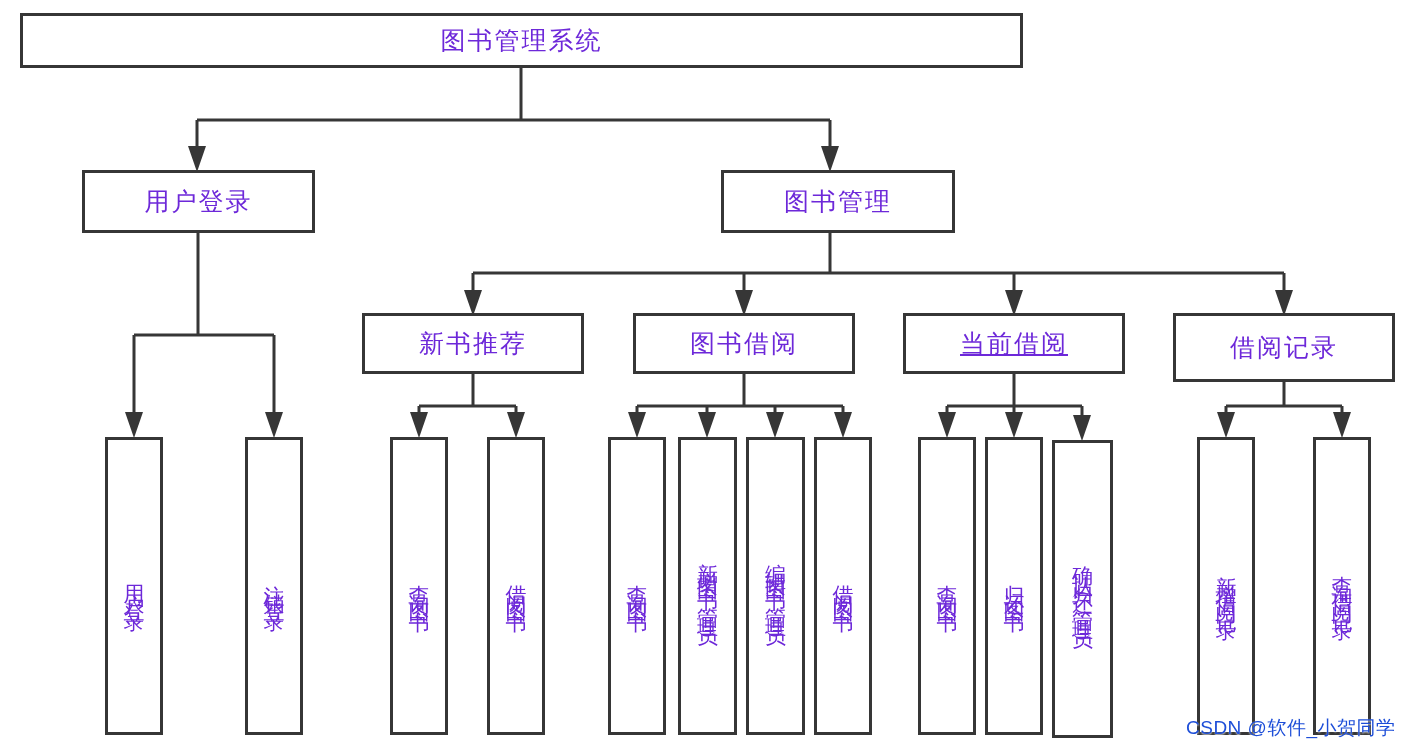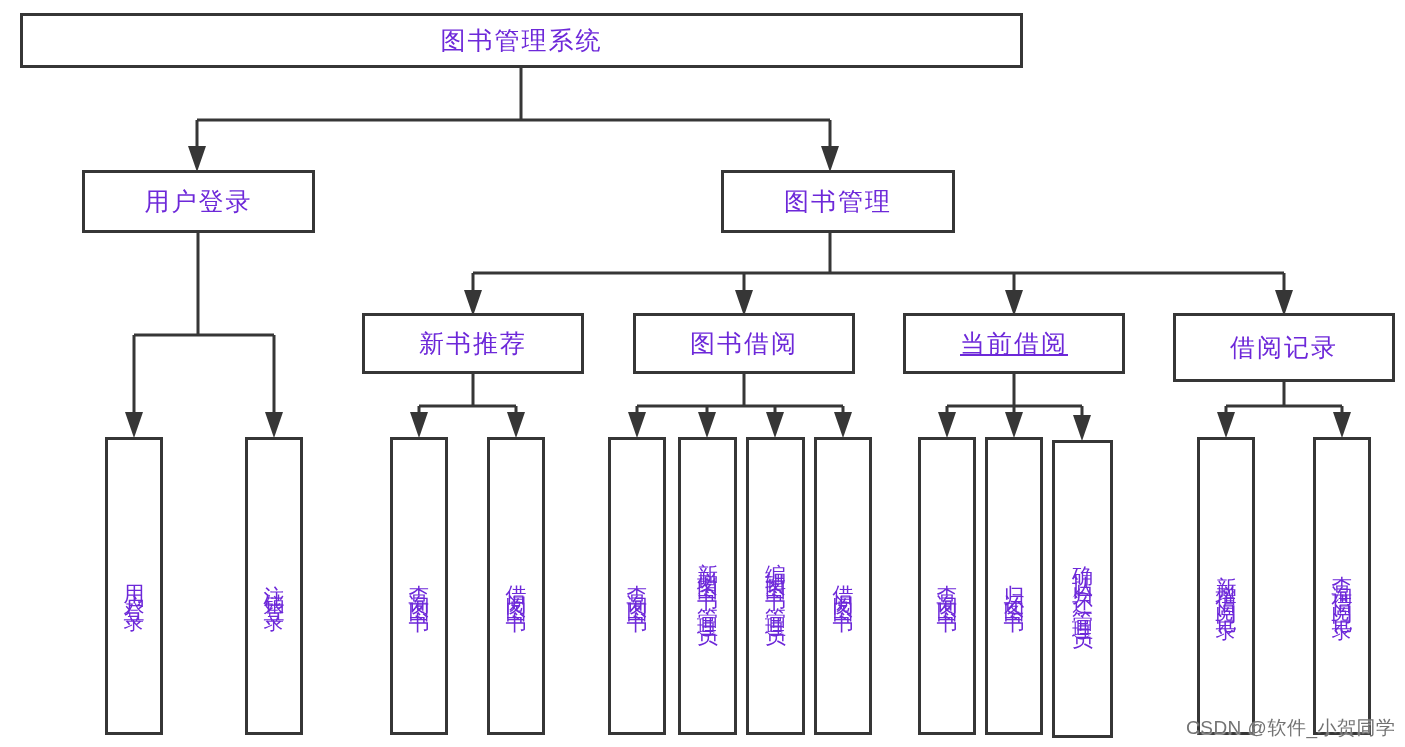--- a/index.html
+++ b/index.html
@@ -36,21 +36,21 @@
     letter-spacing: 9px;
     line-height: 1.15;
     white-space: nowrap;
   }
   .watermark {
     position: absolute;
     left: 1186px;
     top: 715px;
     font-size: 19px;
     letter-spacing: 0.5px;
-    color: #737373;
+    color: #1d4ed8;
     text-shadow: 0 1px 2px rgba(255,255,255,0.9);
     white-space: nowrap;
     z-index: 5;
   }
 </style>
 </head>
 <body>
 
 <div class="stage">
 

